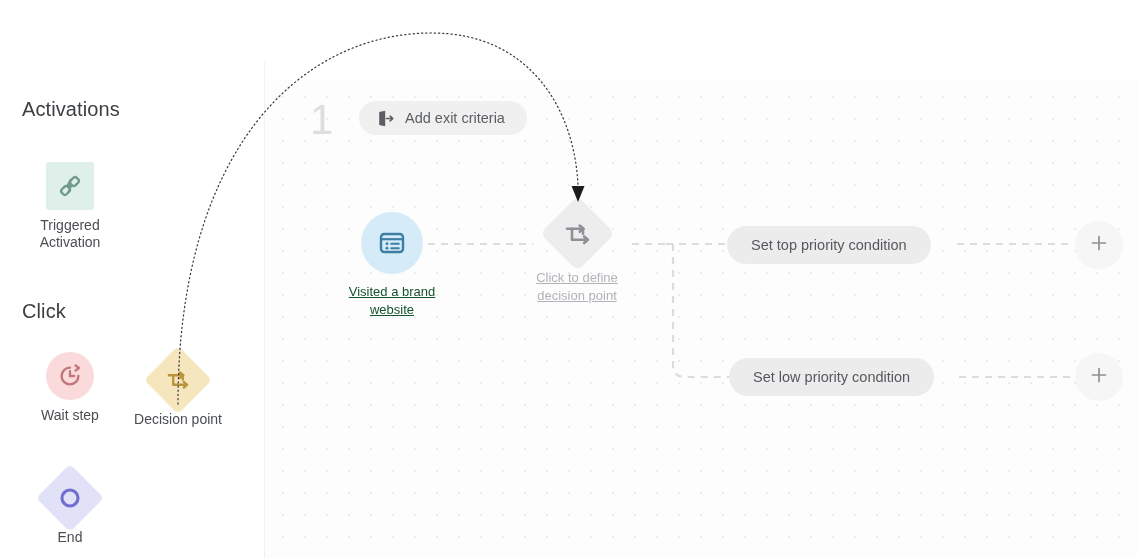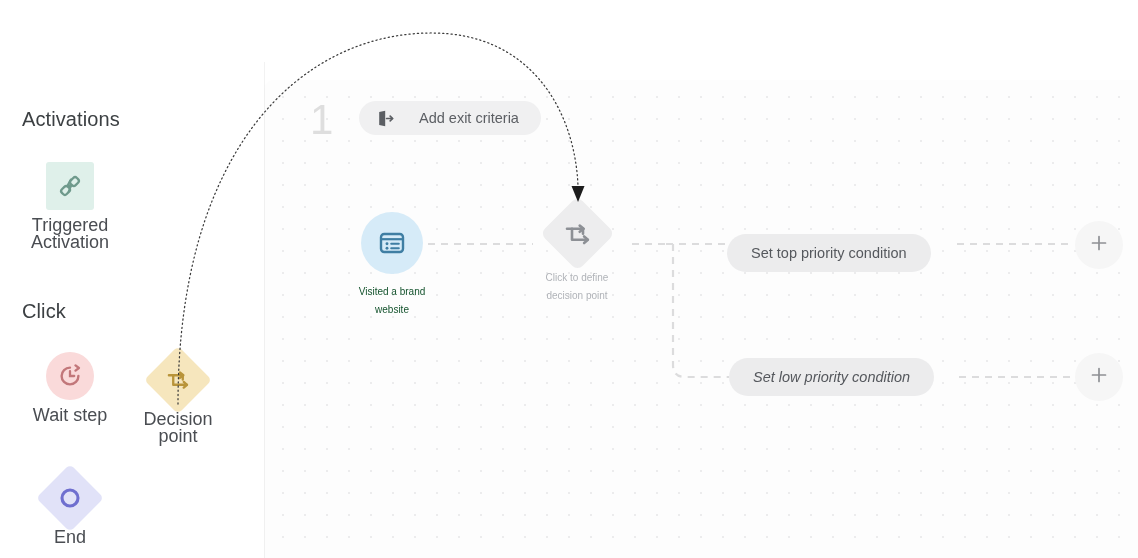--- a/index.html
+++ b/index.html
@@ -35,31 +35,31 @@
   }
   .sb-heading {
     position: absolute;
     left: 22px;
     font-size: 20px;
     color: #3c4043;
     font-weight: 400;
     letter-spacing: 0.1px;
     white-space: nowrap;
   }
-  #heading-activations { top: 46px; }
+  #heading-activations { top: 36px; }
   #heading-paths { top: 238px; }
 
   .palette-item {
     position: absolute;
     width: 96px;
     text-align: center;
     cursor: grab;
   }
   .palette-label {
-    font-size: 18px;
+    font-size: 14px;
     color: #4a4d52;
     line-height: 17px;
     margin-top: 7px;
     white-space: pre-line;
   }
   .pal-shape {
     width: 48px;
     height: 48px;
     margin: 0 auto;
     position: relative;
@@ -132,42 +132,43 @@
   #exit-criteria {
     position: absolute;
     left: 359px;
     top: 101px;
     height: 34px;
     padding: 0 22px 0 18px;
     border-radius: 17px;
     background: #f0f0f1;
     display: flex;
     align-items: center;
-    gap: 25px;
+    gap: 11px;
     cursor: pointer;
     z-index: 6;
   }
   #exit-criteria .ec-label {
     font-size: 14.5px;
     color: #5b5e63;
     white-space: nowrap;
   }
 
   
   .node {
     position: absolute;
     width: 130px;
     text-align: center;
     z-index: 6;
   }
   .node-label {
-    font-size: 10px;
+    font-size: 13px;
     line-height: 18px;
     margin-top: 9px;
     white-space: pre-line;
+    text-decoration: underline;
   }
   #node-trigger { left: 327px; top: 212px; }
   #node-trigger .node-label { color: #14532d; }
   .node-circle-blue {
     width: 62px; height: 62px;
     margin: 0 auto;
     border-radius: 50%;
     background: #d6ebf8;
     position: relative;
   }
@@ -199,22 +200,22 @@
     background: #ececed;
     display: flex;
     align-items: center;
     justify-content: center;
     font-size: 14.5px;
     color: #55585d;
     white-space: nowrap;
     cursor: pointer;
     z-index: 6;
   }
-  #cond-top { left: 727px; top: 226px; margin-top: 8px; }
-  #cond-low { left: 729px; top: 358px; font-style: italic; }
+  #cond-top { left: 727px; top: 226px; }
+  #cond-low { left: 729px; top: 358px; }
 
   
   .add-btn {
     position: absolute;
     width: 48px; height: 48px;
     border-radius: 50%;
     background: #f6f6f6;
     display: flex;
     align-items: center;
     justify-content: center;

